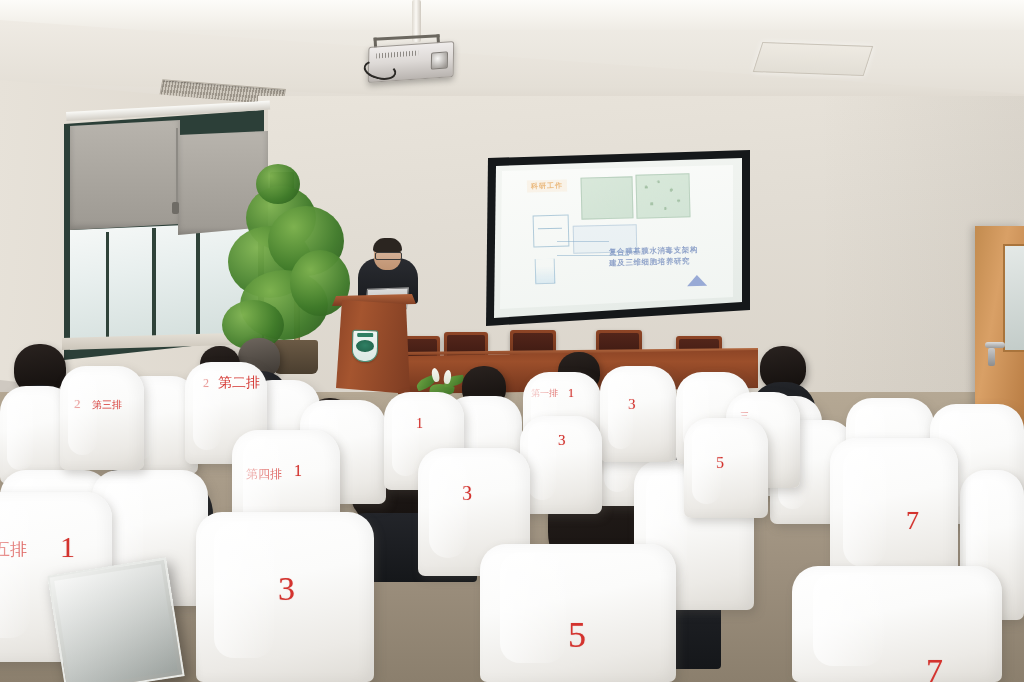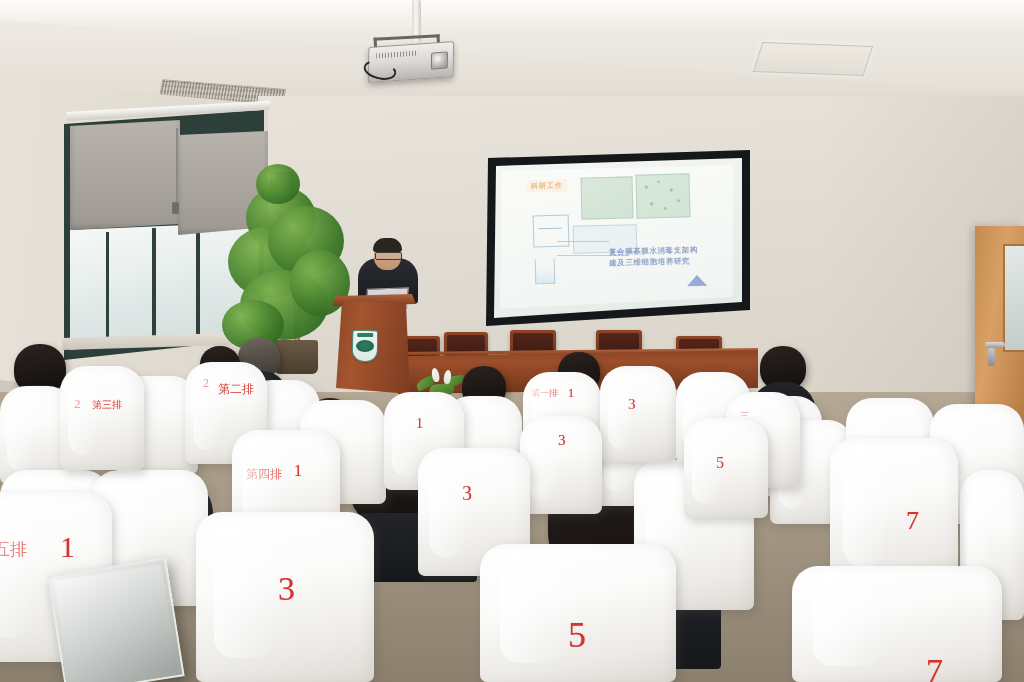--- a/index.html
+++ b/index.html
@@ -575,21 +575,21 @@
         <span class="chair-num" style="left: 45px; top: 14px; font-size: 12px;">1</span>
       </div>
       <div class="chair" style="left: 600px; top: 366px; width: 76px; height: 96px;">
         <span class="chair-num" style="left: 28px; top: 30px; font-size: 15px;">3</span>
       </div>
       <div class="chair" style="left: 676px; top: 372px; width: 74px; height: 92px;"></div>
       <div class="chair" style="left: 726px; top: 392px; width: 74px; height: 96px;">
         <span class="chair-row-label" style="left: 14px; top: 18px; font-size: 9px;">三</span>
       </div>
       <div class="chair" style="left: 185px; top: 362px; width: 82px; height: 102px;">
-        <span class="chair-row-label" style="left: 33px; top: 19px; font-size: 12px;">第二排</span>
+        <span class="chair-row-label" style="left: 33px; top: 12px; font-size: 14px;">第二排</span>
         <span class="chair-num" style="left: 18px; top: 14px; font-size: 12px;">2</span>
       </div>
       <div class="chair" style="left: 60px; top: 366px; width: 84px; height: 104px;">
         <span class="chair-row-label" style="left: 32px; top: 32px; font-size: 10px;">第三排</span>
         <span class="chair-num" style="left: 14px; top: 30px; font-size: 13px;">2</span>
       </div>
       <div class="chair" style="left: 384px; top: 392px; width: 80px; height: 98px;">
         <span class="chair-num" style="left: 32px; top: 24px; font-size: 14px;">1</span>
       </div>
       <div class="chair" style="left: 520px; top: 416px; width: 82px; height: 98px;">

